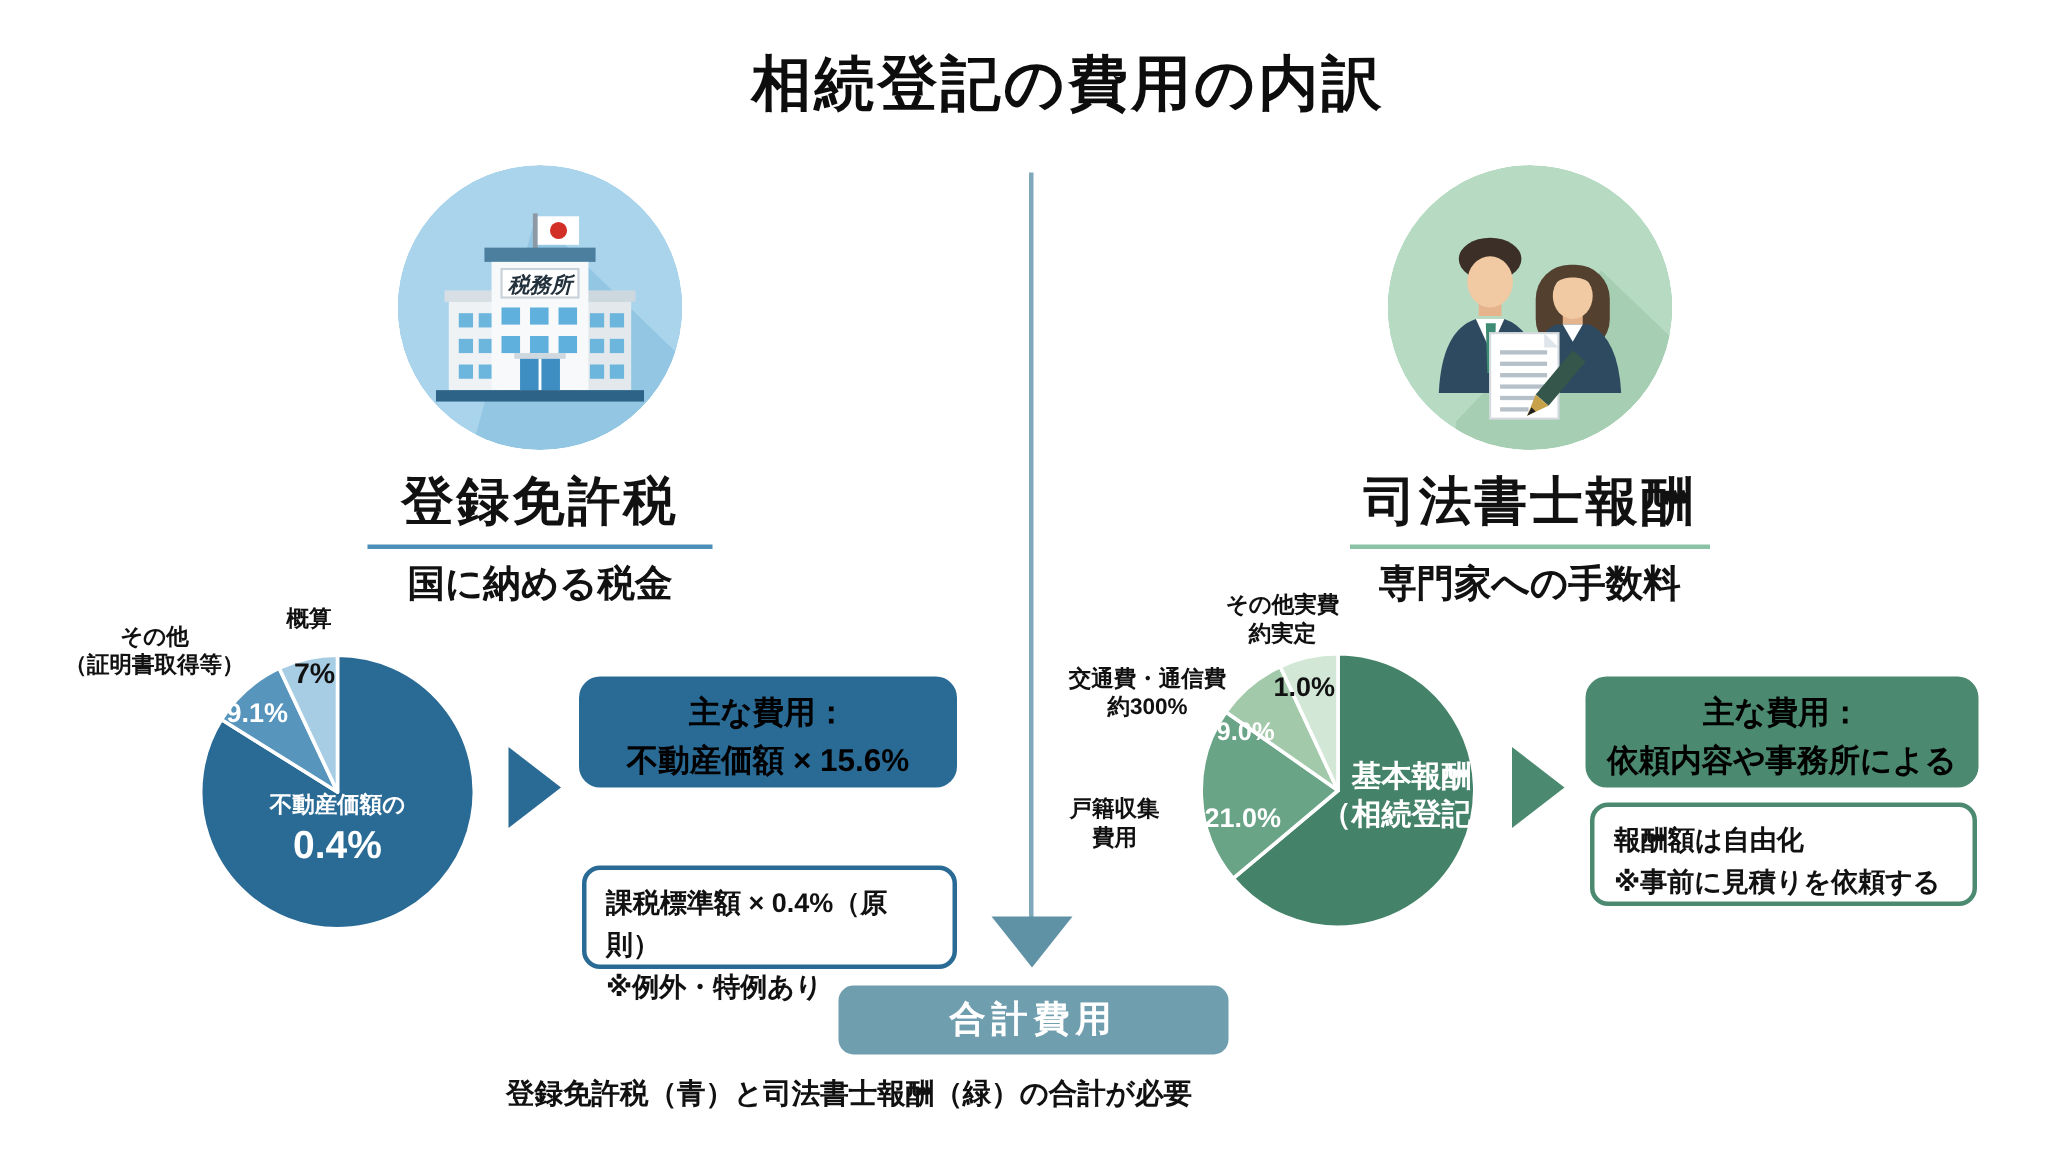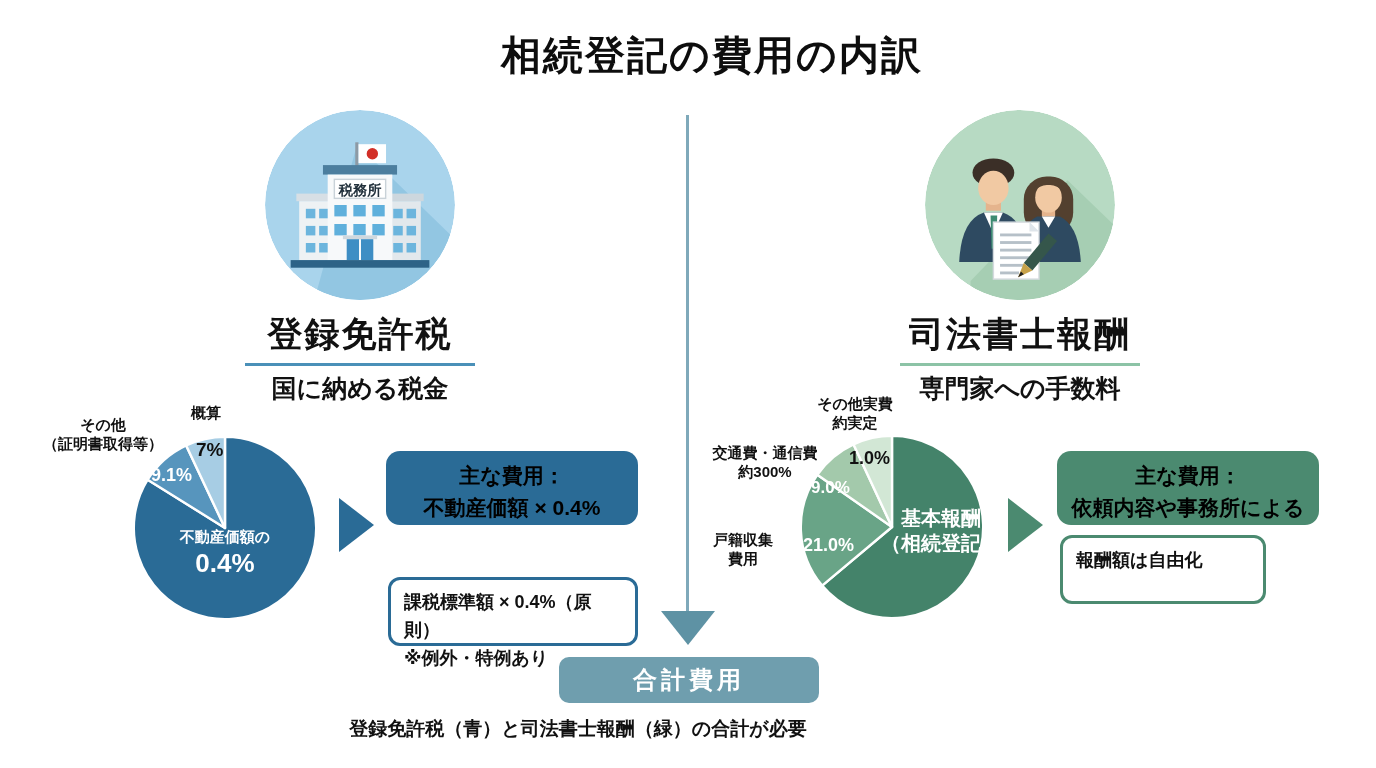--- a/index.html
+++ b/index.html
@@ -15,21 +15,21 @@
   
   .title { left:0; top:28px; width:1376px; font-size:40px; letter-spacing:2px; text-align:center; color:#0d0d0d;margin-left:24px; }
 
   
   .divider { left:686px; top:115px; width:3px; height:498px; background:#7fa9ba; }
   .down-arrow { left:661px; top:611px; width:0; height:0;
     border-left:27px solid transparent; border-right:27px solid transparent;
     border-top:34px solid #5e92a4; }
 
   
-  .icon-circle { width:190px; height:190px; border-radius:50%; overflow:hidden; }
+  .icon-circle { width:190px; height:190px; border-radius:50%; overflow:hidden;font-style:italic; }
   .icon-circle svg { display:block; }
 
   
   .col-head { width:320px; font-size:35px; letter-spacing:2px; text-align:center; }
   .underline { height:3px; }
   .subhead { width:320px; font-size:25px; text-align:center; }
 
   
   .pie { width:192px; height:192px; }
   .pie path { stroke:#ffffff; stroke-width:2.5; stroke-linejoin:round; }
@@ -47,21 +47,21 @@
   .main-box.blue { background:#2a6b96; }
   .main-box.green { background:#4b8a70; }
   .note-box { background:#ffffff; border-radius:12px; font-size:18px; line-height:1.55; padding:9px 13px; color:#111; }
   .note-box.blue { border:3px solid #2a6b96; }
   .note-box.green { border:3px solid #4b8a70; }
 
   
   .total-badge { left:559px; top:657px; width:260px; height:46px; background:#6f9eae;
     border-radius:10px; color:#fff; font-size:24px; letter-spacing:4px;
     line-height:46px; text-align:center; }
-  .caption { left:12px; top:716px; width:1132px; text-align:center; font-size:19px; }
+  .caption { left:0; top:716px; width:1132px; text-align:center; font-size:19px; }
 </style>
 </head>
 <body>
 
 <div id="stage">
 
   <div class="abs title">相続登記の費用の内訳</div>
 
   <div class="abs divider"></div>
   <div class="abs down-arrow"></div>
@@ -138,21 +138,21 @@
   <div class="abs pie-label lbl-black" style="left:196px; top:438px; font-size:19px;">7%</div>
   <div class="abs pie-label lbl-white" style="left:151px; top:464px; font-size:18px;">9.1%</div>
   <div class="abs pie-label lbl-white ctr" style="left:143px; top:528px; width:164px;">
     <div style="font-size:15px;">不動産価額の</div>
     <div style="font-size:26px;">0.4%</div>
   </div>
 
   <div class="abs side-arrow blue" style="left:339px; top:498px;"></div>
   <div class="abs main-box blue" style="left:386px; top:451px; width:252px; height:74px;">
     <div>主な費用：</div>
-    <div>不動産価額 × 0.4%</div>
+    <div>不動産価額 × 15.6%</div>
   </div>
   <div class="abs note-box blue" style="left:388px; top:535px; width:250px; height:69px;margin-top:42px;">
     <div>課税標準額 × 0.4%（原則）</div>
     <div>※例外・特例あり</div>
   </div>
 
   <div class="abs icon-circle" style="left:925px; top:110px;">
     <svg width="190" height="190" viewBox="0 0 200 200">
       <defs>
           <clipPath id="clipR">
@@ -224,20 +224,21 @@
   <div class="abs pie-label lbl-white ctr" style="left:876px; top:506px; width:130px; font-size:20px;">
     <div>基本報酬</div>
     <div>（相続登記）</div>
   </div>
 
   <div class="abs side-arrow green" style="left:1008px; top:498px;"></div>
   <div class="abs main-box green" style="left:1057px; top:451px; width:262px; height:74px;">
     <div>主な費用：</div>
     <div>依頼内容や事務所による</div>
   </div>
-  <div class="abs note-box green" style="left:1060px; top:535px; width:206px; height:69px;">
+  <div class="abs note-box green" style="left:1060px; top:535px; width:258px; height:69px;">
     <div>報酬額は自由化</div>
+    <div>※事前に見積りを依頼する</div>
   </div>
 
   <div class="abs total-badge">合計費用</div>
   <div class="abs caption">登録免許税（青）と司法書士報酬（緑）の合計が必要</div>
 
 </div>
 
 </body></html>

